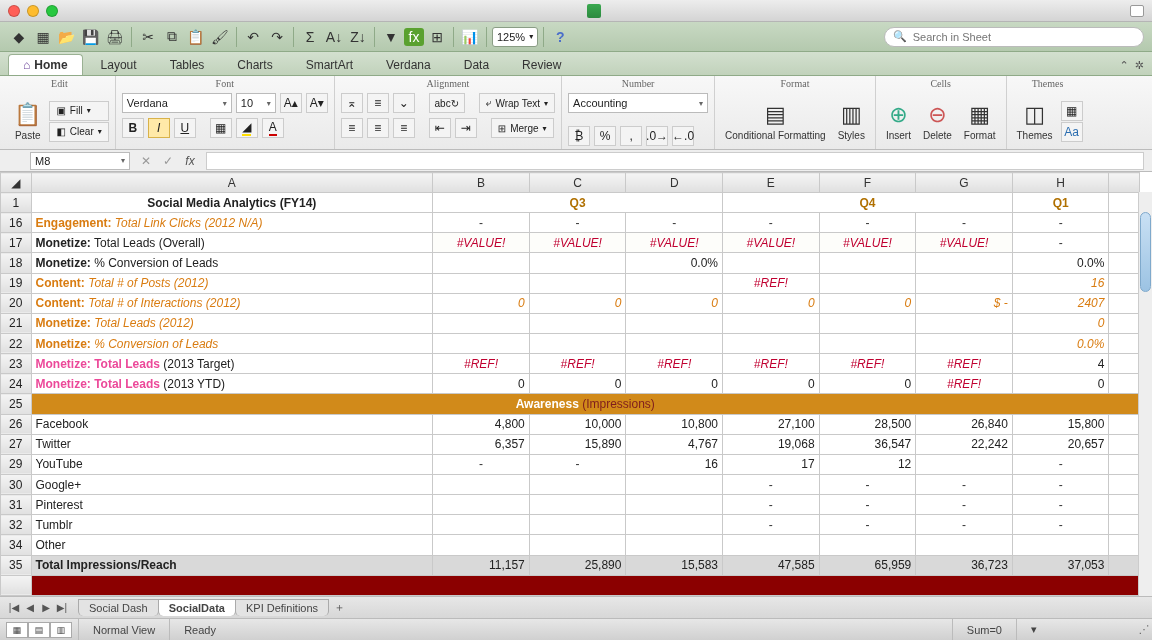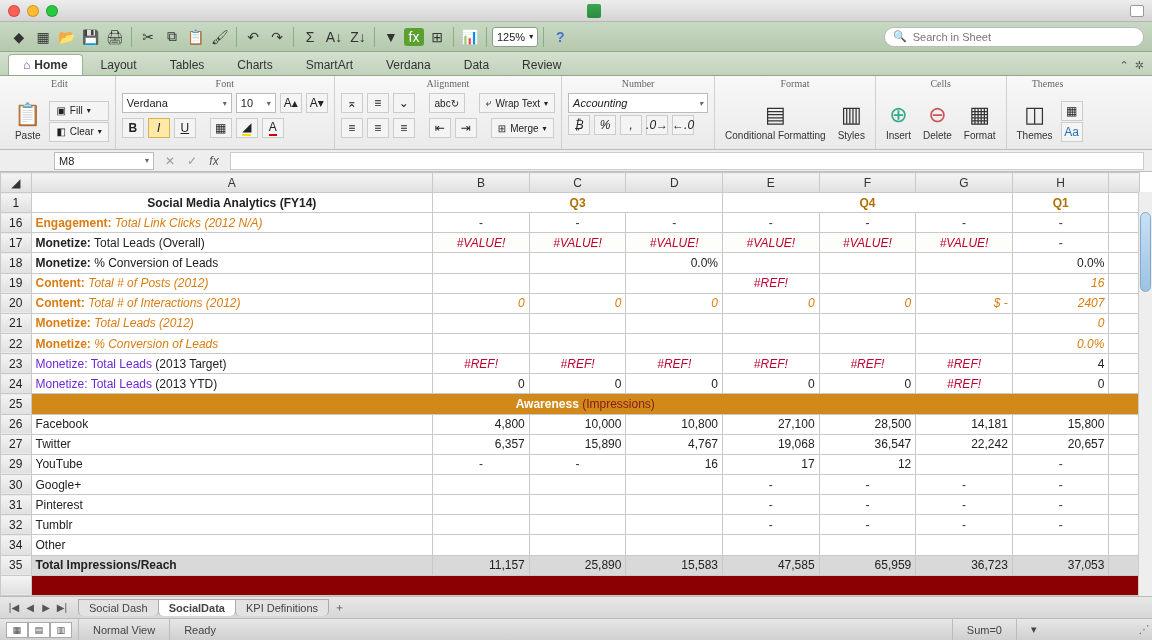--- a/index.html
+++ b/index.html
@@ -42,21 +42,21 @@
   .row { display:flex; gap:4px; height:22px;}
   .sel { border:1px solid #bbb; background:#fff; height:20px; font-size:11px; padding:0 4px; display:flex; align-items:center; justify-content:space-between; gap:4px;}
   .sel .chev { font-size:8px; color:#666; }
   .btn-s { width:22px; height:20px; border:1px solid #ccc; background:#f4f4f4; display:flex; align-items:center; justify-content:center; font-size:12px; cursor:pointer;}
   .fill-btn, .clear-btn { display:flex; align-items:center; gap:4px; border:1px solid #ccc; background:#f4f4f4; padding:1px 6px; font-size:10px; height:20px; cursor:pointer;}
   .red-under { border-bottom: 2px solid #c00; }
   .yellow-under { border-bottom: 2px solid #fd0; }
   .stacked { display:flex; flex-direction:column; gap:1px; }
   
   
-  .formula-bar { height: 22px; background: #eee; display: flex; align-items:center; border-bottom:1px solid #bbb;padding-left:24px; }
+  .formula-bar { height: 22px; background: #eee; display: flex; align-items:center; border-bottom:1px solid #bbb; }
   .name-box { width:100px; border:1px solid #bbb; background:#fff; height:18px; margin:0 6px 0 30px; font-size:11px; padding:1px 4px; display:flex; align-items:center; justify-content:space-between;}
   .fb-btns { display:flex; gap:2px; margin-right:6px; }
   .fb-btn { width:20px; height:18px; display:flex; align-items:center; justify-content:center; color:#999; font-size:12px; cursor:pointer;}
   .fx { font-style:italic; color:#555; }
   .formula-input { flex:1; border:1px solid #ccc; background:#fff; height:18px; margin-right:8px;}
   
   
   .sheet-wrap { position:relative; height: 424px; background:#fff; display:flex; }
   table.grid { border-collapse:collapse; table-layout:fixed; background:#fff; width: 1140px;}
   .grid th, .grid td { border: 1px solid #c9c9c9; height: 20px; font-size: 12px; padding: 0 4px; white-space:nowrap; overflow:hidden;}
@@ -71,21 +71,21 @@
   .orange-bold { color:#d97c11; font-weight:bold; }
   .err { color:#c00030; font-style:italic; text-align:center; background:#fdfdfa;}
   .err-ref { color:#c00030; font-style:italic; text-align:center; }
   .num { text-align:right; font-family: Verdana, sans-serif;}
   .num-it { text-align:right; font-style:italic; color:#d97c11;}
   .dash { text-align:center; color:#333;}
   .gold-band { background:#d18a1a; color:#fff; text-align:center; font-weight:bold;}
   .gold-band span.sub { color:#7f1d1d; font-weight:normal;}
   .silver { background:#d9d9d9; }
   .bold-black { font-weight:bold; }
-  .red-b { color:#6d28d9; font-weight:normal;text-align:right;}
+  .red-b { color:#ec4899; font-weight:bold;text-align:right;}
   
   
   .sheet-tabs { height:22px; background:linear-gradient(#e7e7e7,#d7d7d7); display:flex; align-items:center; border-top:1px solid #bbb; padding-left:6px;}
   .nav-arrows { display:flex; gap:0; margin-right:8px;}
   .nav-arrows div { width:16px; text-align:center; color:#555; font-size:10px; cursor:pointer;}
   .stab { padding:2px 10px; font-size:11px; background:#e3e3e3; border:1px solid #aaa; border-bottom:none; border-radius:0 0 5px 5px; margin-right:-1px; cursor:pointer; color:#444;}
   .stab.active { background:#fff; font-weight:bold;}
   .addtab { padding:2px 6px; color:#555; cursor:pointer;}
   
   
@@ -249,21 +249,21 @@
             <span>⊞</span>
             <span>Merge</span>
             <span style="font-size:8px">▾</span>
           </div>
       </div>
     </div>
   </div>
 
   <div class="group">
     <div class="group-label">Number</div>
-    <div class="group-body" style="flex-direction:column;align-items:flex-start;gap:0;font-style:italic;">
+    <div class="group-body" style="flex-direction:column;align-items:flex-start;gap:11px;">
       <div class="row">
           <div class="sel" style="width:140px;">
             <span>Accounting</span>
             <span class="chev">▾</span>
           </div>
         </div>
       <div class="row">
         <div class="btn-s">₿</div>
         <div class="btn-s">%</div>
         <div class="btn-s">,</div>
@@ -483,21 +483,21 @@
           <td class="gold-band" colspan="9">Awareness<span class="sub"> (Impressions)</span></td>
         </tr>
         <tr>
           <th class="rowhead">26</th>
           <td class="">Facebook</td>
           <td class="num">4,800</td>
           <td class="num">10,000</td>
           <td class="num">10,800</td>
           <td class="num">27,100</td>
           <td class="num">28,500</td>
-          <td class="num">14,181</td>
+          <td class="num">26,840</td>
           <td class="num">15,800</td>
           <td class=""></td>
         </tr>
         <tr>
           <th class="rowhead">27</th>
           <td class="">Twitter</td>
           <td class="num">6,357</td>
           <td class="num">15,890</td>
           <td class="num">4,767</td>
           <td class="num">19,068</td>

